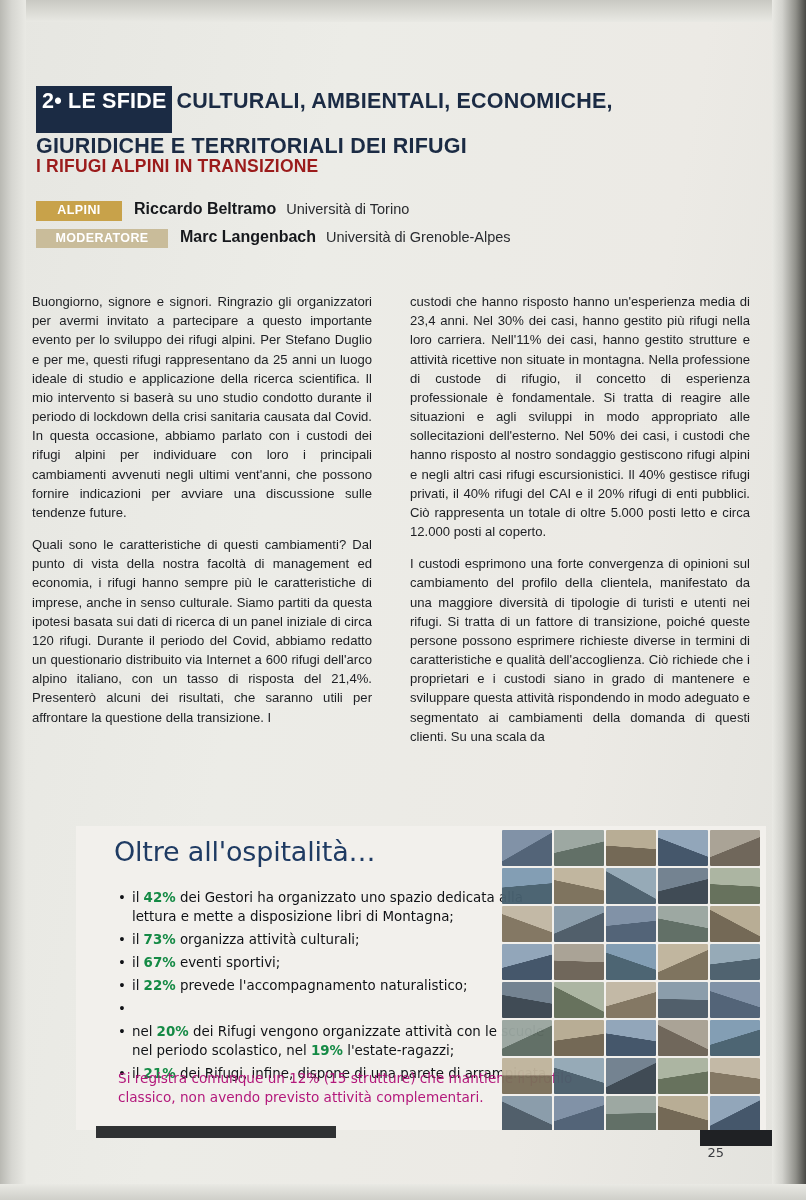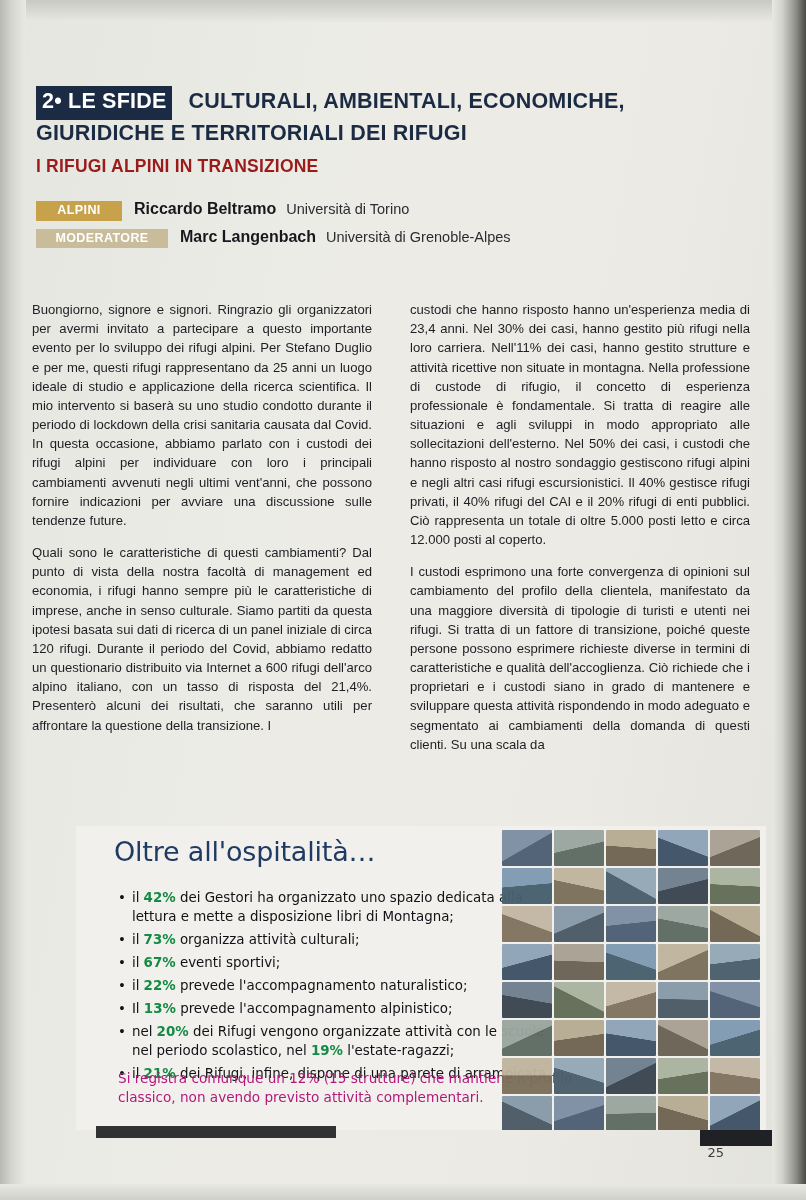--- a/index.html
+++ b/index.html
@@ -60,22 +60,22 @@
     letter-spacing: 0.2px;
     color: #1b2b44;
     line-height: 1.28;
     font-family: "Liberation Sans", sans-serif;
     font-stretch: condensed;
   }
   .chapter-tag {
     display: inline-block;
     background: #1b2b44;
     color: #ffffff;
-    padding: 2px 6px 4px 6px;
-    margin-right: 16px;
+    padding: 2px 6px 17px 6px;
+    margin-right: 4px;
     font-weight: bold;
     font-size: 21.5px;
     letter-spacing: 0.2px;
     text-align: right;
   }
   .subtitle {
     position: absolute;
     left: 4px;
     top: 156px;
     color: #9b1b1b;
@@ -128,21 +128,21 @@
     left: 0px;
     top: 292px;
     width: 718px;
     display: flex;
     gap: 38px;
   }
   .col {
     width: 340px;
   }
   .col p {
-    margin: 8px 0 13px 0;
+    margin: 0 0 13px 0;
     font-size: 13.1px;
     line-height: 1.465;
     color: #1d1f23;
     text-align: justify;
     font-family: "Liberation Sans", sans-serif;
     hyphens: auto;
   }
   .col p:last-child { margin-bottom: 0; }
 
   
@@ -284,21 +284,20 @@
         <div class="b">
             <span class="dot">•</span>
             <span>il <span class="pct" style="color:#158a45">67%</span> eventi sportivi;</span>
           </div>
         <div class="b">
             <span class="dot">•</span>
             <span>il <span class="pct" style="color:#158a45">22%</span> prevede l'accompagnamento naturalistico;</span>
           </div>
         <div class="b">
             <span class="dot">•</span>
-            <span>Il <span class="pct" style="color:#158a45">13%</span> prevede l'accompagnamento alpinistico;</span>
           </div>
         <div class="b">
             <span class="dot">•</span>
             <span>nel <span class="pct" style="color:#158a45">20%</span> dei Rifugi vengono organizzate attività con le scuole nel periodo scolastico, nel <span class="pct" style="color:#158a45">19%</span> l'estate-ragazzi;</span>
           </div>
         <div class="b">
             <span class="dot">•</span>
             <span>il <span class="pct" style="color:#158a45">21%</span> dei Rifugi, infine, dispone di una parete di arrampicata.</span>
           </div>
       </div>

